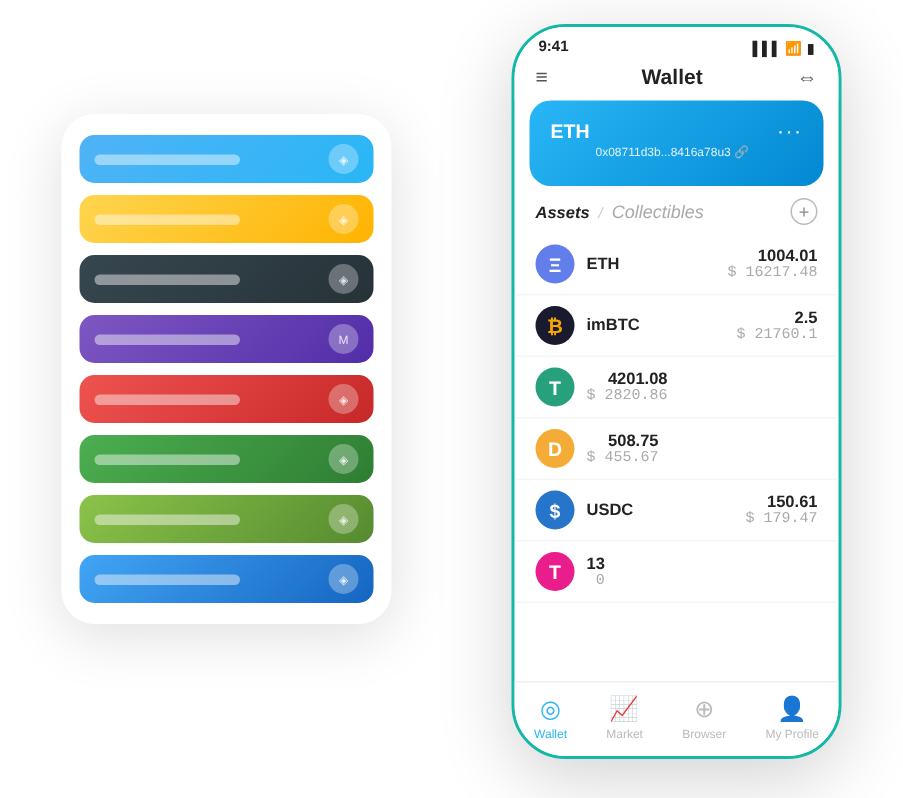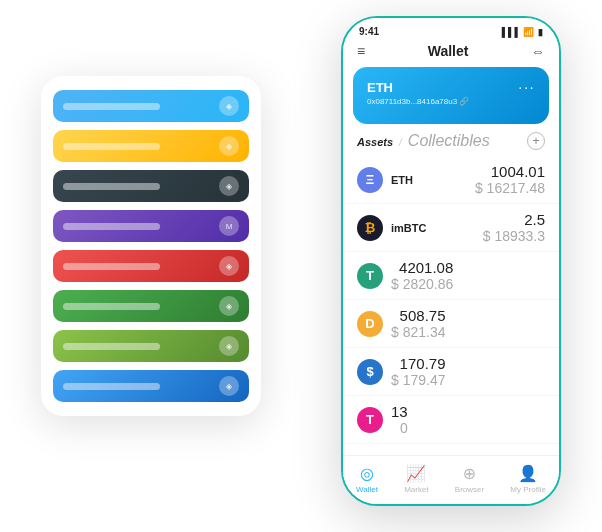--- a/index.html
+++ b/index.html
@@ -152,20 +152,21 @@
 
     .eth-dots {
       font-size: 14px;
       letter-spacing: 1px;
     }
 
     .eth-address {
       font-size: 8px;
       opacity: 0.85;
       margin-bottom: 6px;
+      margin-left: 30px;
     }
 
     .eth-balance {
       font-size: 20px;
       font-weight: 700;
       text-align: right;
     }
 
     .eth-currency {
       font-size: 11px;
@@ -193,21 +194,21 @@
       font-weight: 700;
       color: #222;
     }
 
     .assets-divider {
       color: #ccc;
       font-size: 10px;
     }
 
     .assets-tab-inactive {
-      font-size: 16px;
+      font-size: 12px;
       color: #aaa;
     }
 
     .add-icon {
       width: 18px;
       height: 18px;
       border: 1.5px solid #bbb;
       border-radius: 50%;
       display: flex;
       align-items: center;
@@ -247,28 +248,29 @@
       font-weight: 600;
       color: #222;
       flex: 1;
     }
 
     .asset-amounts {
       text-align: right;
     }
 
     .asset-amount {
-      font-size: 15px;
-      font-weight: 400;
+      font-size: 11px;
+      font-weight: 700;
       color: #222;
     }
 
     .asset-usd {
-      font-size: 14px;
+      font-size: 10px;
       color: #aaa;
+      font-family: Liberation Mono, monospace;
     }
 
     
     .bottom-nav {
       display: flex;
       justify-content: space-around;
       align-items: center;
       padding: 8px 0 10px;
       border-top: 1px solid #f0f0f0;
       background: #fff;
@@ -393,41 +395,42 @@
       <div class="asset-amounts">
         <div class="asset-amount">1004.01</div>
         <div class="asset-usd">$ 16217.48</div>
       </div>
     </div>
         <div class="asset-item">
       <div class="asset-icon" style="background:#1a1a2e; color:#f7a600; font-weight:bold;">₿</div>
       <span class="asset-name">imBTC</span>
       <div class="asset-amounts">
         <div class="asset-amount">2.5</div>
-        <div class="asset-usd">$ 18933.3</div>
+        <div class="asset-usd">$ 21760.1</div>
       </div>
     </div>
         <div class="asset-item">
       <div class="asset-icon" style="background:#26a17b; color:#fff; font-weight:bold;">T</div>
       <div class="asset-amounts">
         <div class="asset-amount">4201.08</div>
         <div class="asset-usd">$ 2820.86</div>
       </div>
     </div>
         <div class="asset-item">
       <div class="asset-icon" style="background:#f5ac37; color:#fff; font-weight:bold;">D</div>
       <div class="asset-amounts">
         <div class="asset-amount">508.75</div>
-        <div class="asset-usd">$ 821.34</div>
+        <div class="asset-usd">$ 455.67</div>
       </div>
     </div>
         <div class="asset-item">
       <div class="asset-icon" style="background:#2775ca; color:#fff; font-weight:bold;">$</div>
-      <div class="asset-amounts">
-        <div class="asset-amount">170.79</div>
+      <span class="asset-name">USDC</span>
+      <div class="asset-amounts">
+        <div class="asset-amount">150.61</div>
         <div class="asset-usd">$ 179.47</div>
       </div>
     </div>
         <div class="asset-item">
       <div class="asset-icon" style="background:#e91e8c; color:#fff; font-weight:bold;">T</div>
       <div class="asset-amounts">
         <div class="asset-amount">13</div>
         <div class="asset-usd">0</div>
       </div>
     </div>

